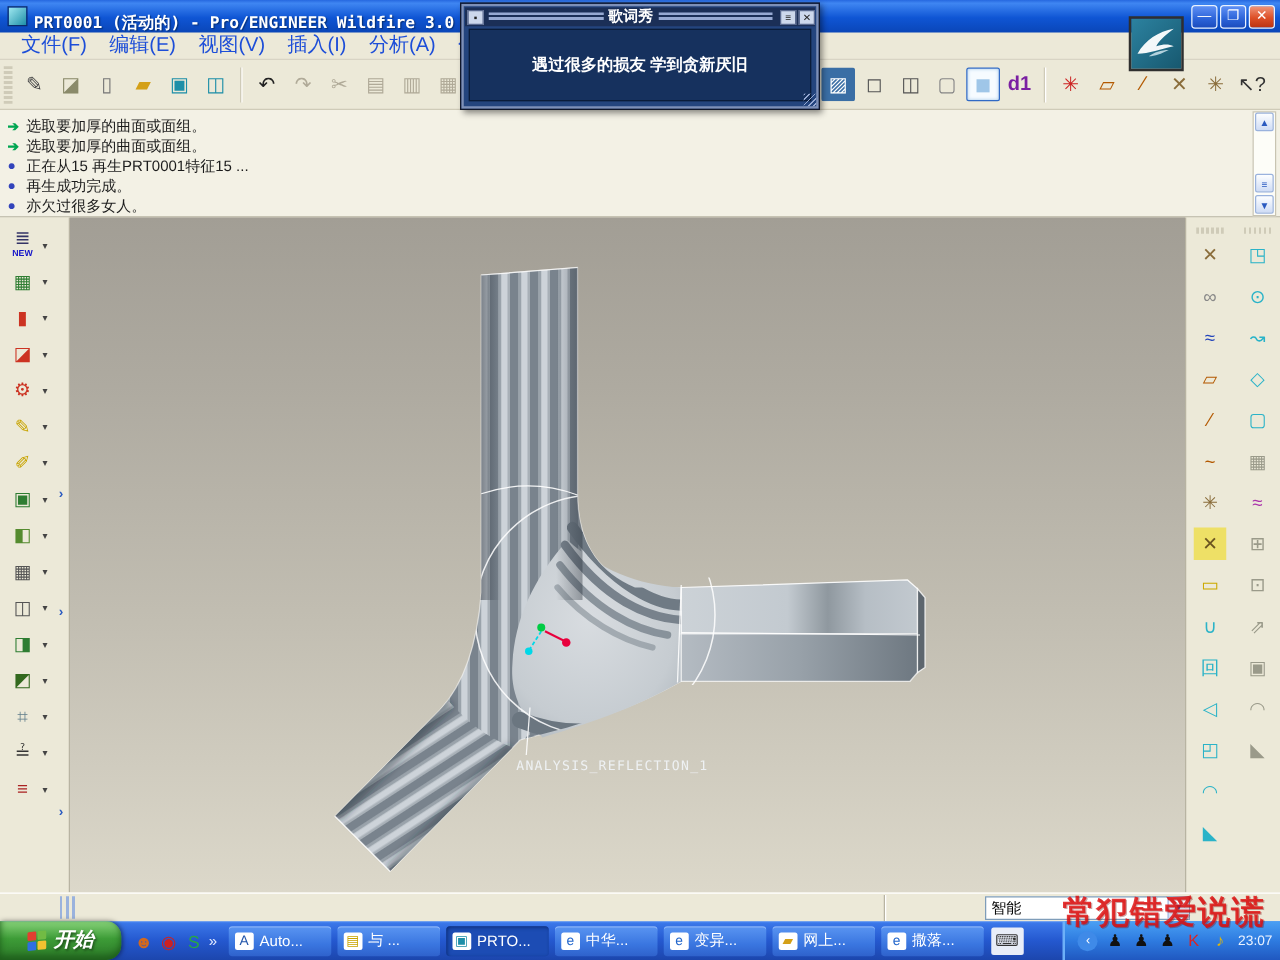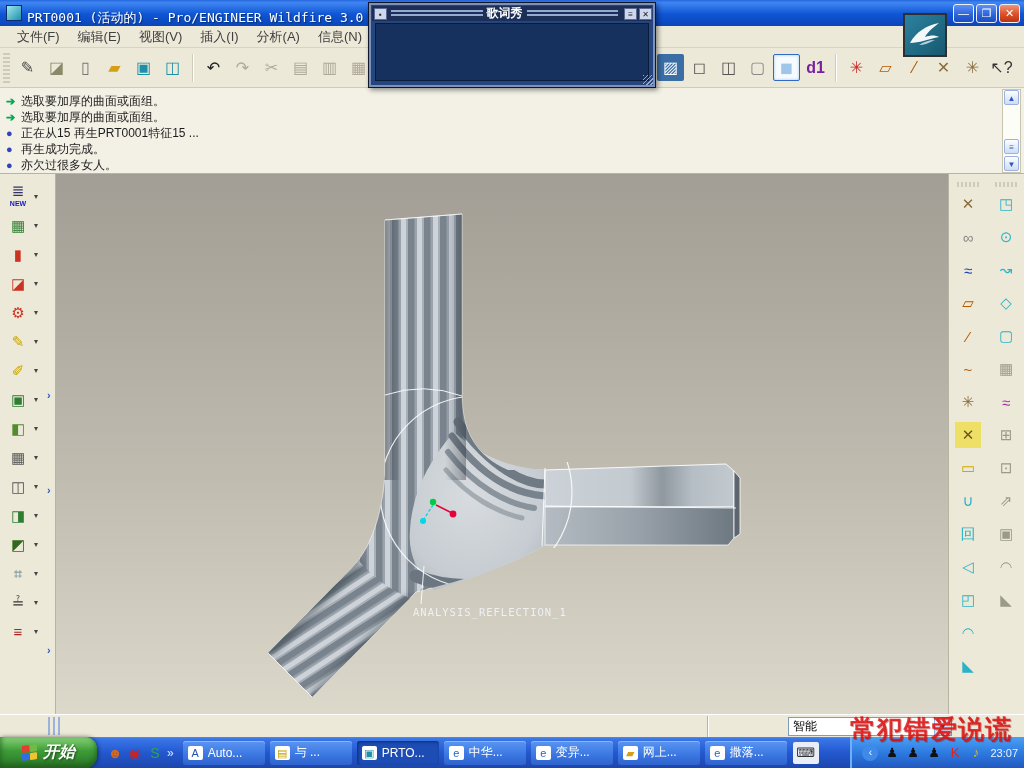--- a/index.html
+++ b/index.html
@@ -6,32 +6,32 @@
   html,body { width:1024px; height:768px; overflow:hidden; }
   body { font-family:"Liberation Sans", sans-serif; position:relative; background:#ece9d8; }
   .abs { position:absolute; }
 
   
   #titlebar { left:0; top:0; width:1024px; height:26px;
     background:linear-gradient(180deg,#2668e0 0%,#3f86f2 10%,#0f55d4 55%,#0a46b8 100%);
     display:flex; align-items:center; padding:0 4px; z-index:5; }
   #title-icon { width:16px; height:16px; margin:0 5px 0 2px; border:1px solid #0a2a6a;
     background:linear-gradient(135deg,#9fe8f0,#1e8fa8); }
-  #title-text { color:#fff; font-family:"DejaVu Sans Mono", monospace; font-weight:normal;
+  #title-text { color:#fff; font-family:"DejaVu Sans Mono", monospace; font-weight:bold;
     font-size:13px; white-space:nowrap; text-shadow:1px 1px 1px #05307a;margin-top:10px; }
   .winbtn { width:21px; height:19px; border-radius:3px; border:1px solid #eaf2ff;
     background:linear-gradient(180deg,#5f90f5,#2b63d8 60%,#1b4cbe);
     color:#fff; font-size:11px; line-height:17px; text-align:center; margin-left:2px; }
   .winbtn[data-name="close-button"] { background:linear-gradient(180deg,#f09579,#dd4f27 55%,#bb3313); }
   #winbtns { margin-left:auto; display:flex; }
 
   
   #menubar { left:0; top:26px; width:1024px; height:22px; background:#ece9d8;
     border-bottom:1px solid #d8d4c4; display:flex; align-items:center; padding-left:8px; z-index:1;}
-  .menu-item { font-size:13px; color:#404040; padding:12px 9px; white-space:nowrap; }
+  .menu-item { font-size:16px; color:#1d4ed8; padding:12px 9px; white-space:nowrap; }
 
   
   #toolbar { left:0; top:48px; width:1024px; height:40px; background:#ece9d8;
     border-bottom:1px solid #cfcbb8; display:flex; align-items:center; z-index:1; }
   .tb-handle { width:7px; height:30px; margin:0 3px;
     background:repeating-linear-gradient(180deg,#cfcbb8 0 2px,transparent 2px 4px); }
   .tb-sep { width:2px; height:28px; margin:0 5px; border-left:1px solid #cfcbb8; border-right:1px solid #fff; }
   .tb-btn { width:27px; height:27px; margin:0 1px; display:flex; align-items:center; justify-content:center;
     font-size:16px; border:1px solid transparent; border-radius:2px; }
   .tb-btn.pressed-btn { background:#f6fbff; border:1px solid #316ac5; box-shadow:inset 0 0 3px #9fc6e8; }
@@ -671,20 +671,21 @@
     <span class="lyr-btn" data-name="lyrics-menu-button">▪</span>
     <span class="lyr-deco" data-name="lyrics-title-decor"></span>
     <span class="t" data-name="lyrics-title">歌词秀</span>
     <span class="lyr-deco" data-name="lyrics-title-decor"></span>
     <span class="lyr-btn" data-name="lyrics-minimize-button">≡</span>
     <span class="lyr-btn" data-name="lyrics-close-button">✕</span>
   </div>
   <div id="lyrics-body" data-name="lyrics-body">
 
 
+      <div class="lyr-line hl" data-name="lyrics-line" style="color: rgb(255, 255, 255);">遇过很多的损友  学到贪新厌旧</div>
 
     </div>
   <div id="lyr-grip" data-name="lyrics-resize-grip"></div>
 </div>
 
 <div id="bird-logo" class="abs" data-name="wildfire-bird-logo">
   <svg width="40" height="40" viewBox="0 0 40 40" data-name="bird-icon">
     <path d="M5,28 C11,17 22,10 34,8 C26,14 22,18 20,22 C26,20 30,20 34,22 C24,24 14,28 5,28 Z" fill="#ffffff" opacity=".95"></path>
     <path d="M14,30 C18,27 24,25 30,25 C24,28 19,30 14,30 Z" fill="#d8ecf4" opacity=".8"></path>
   </svg>

